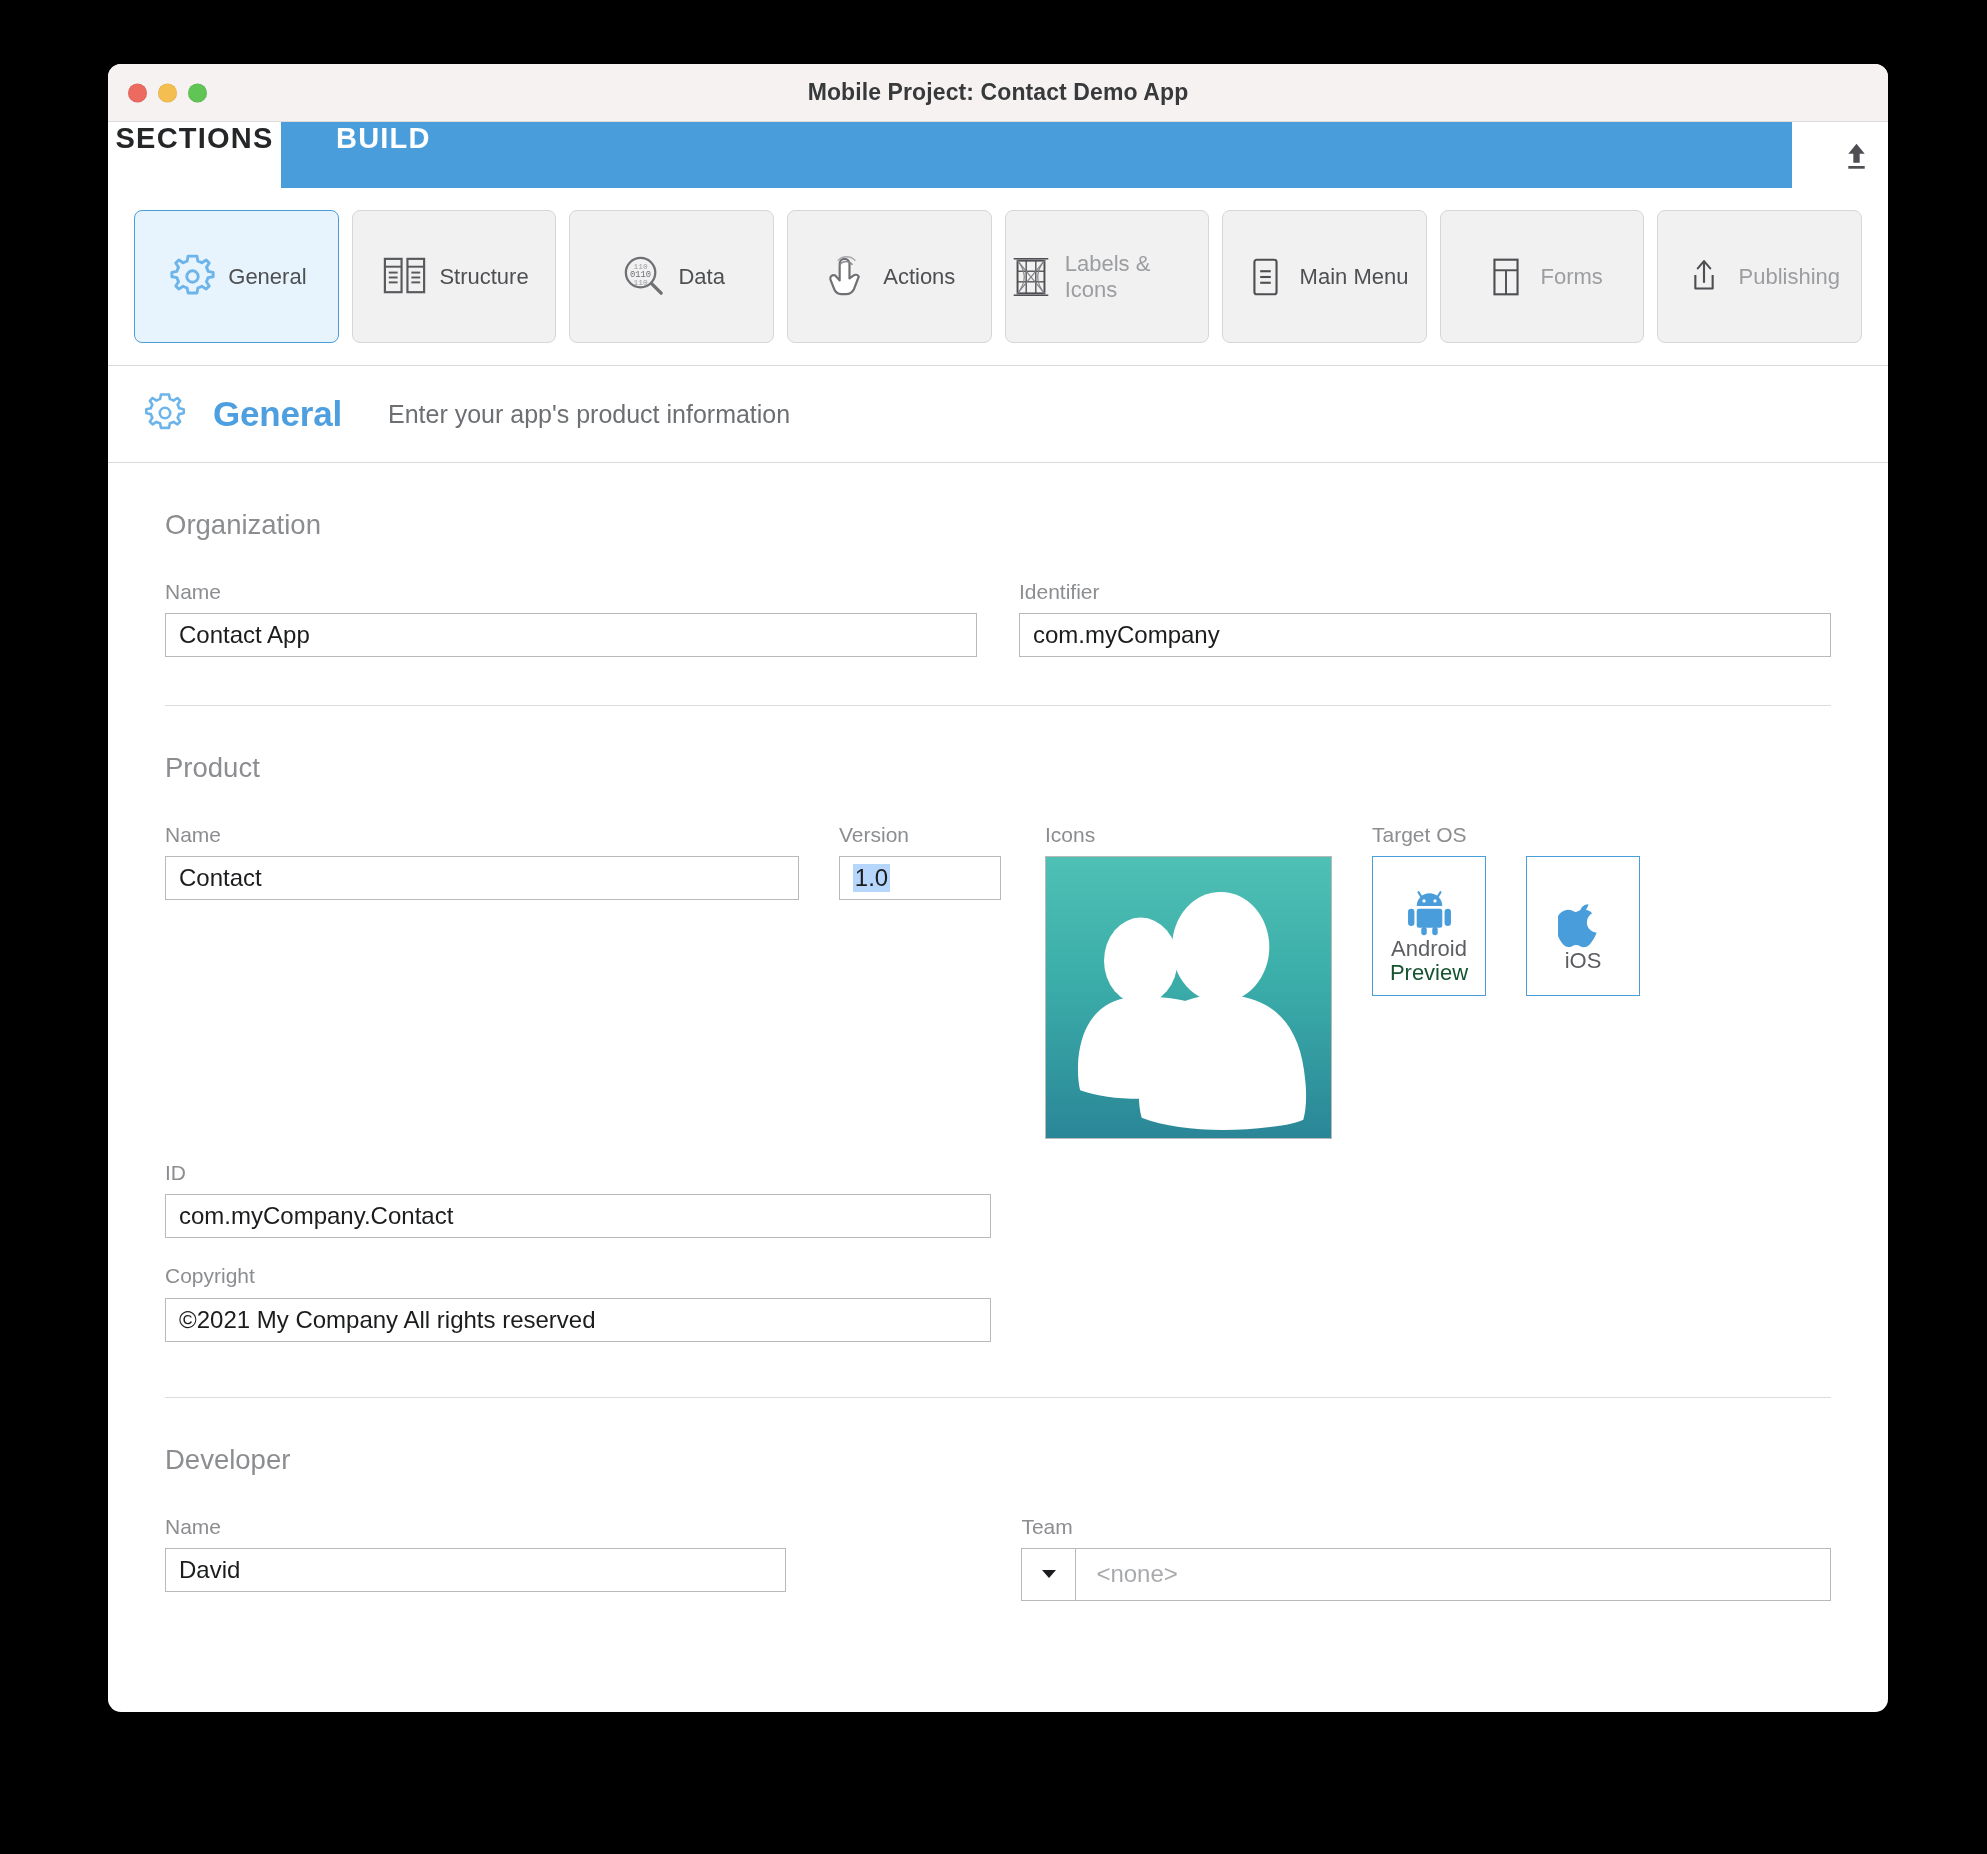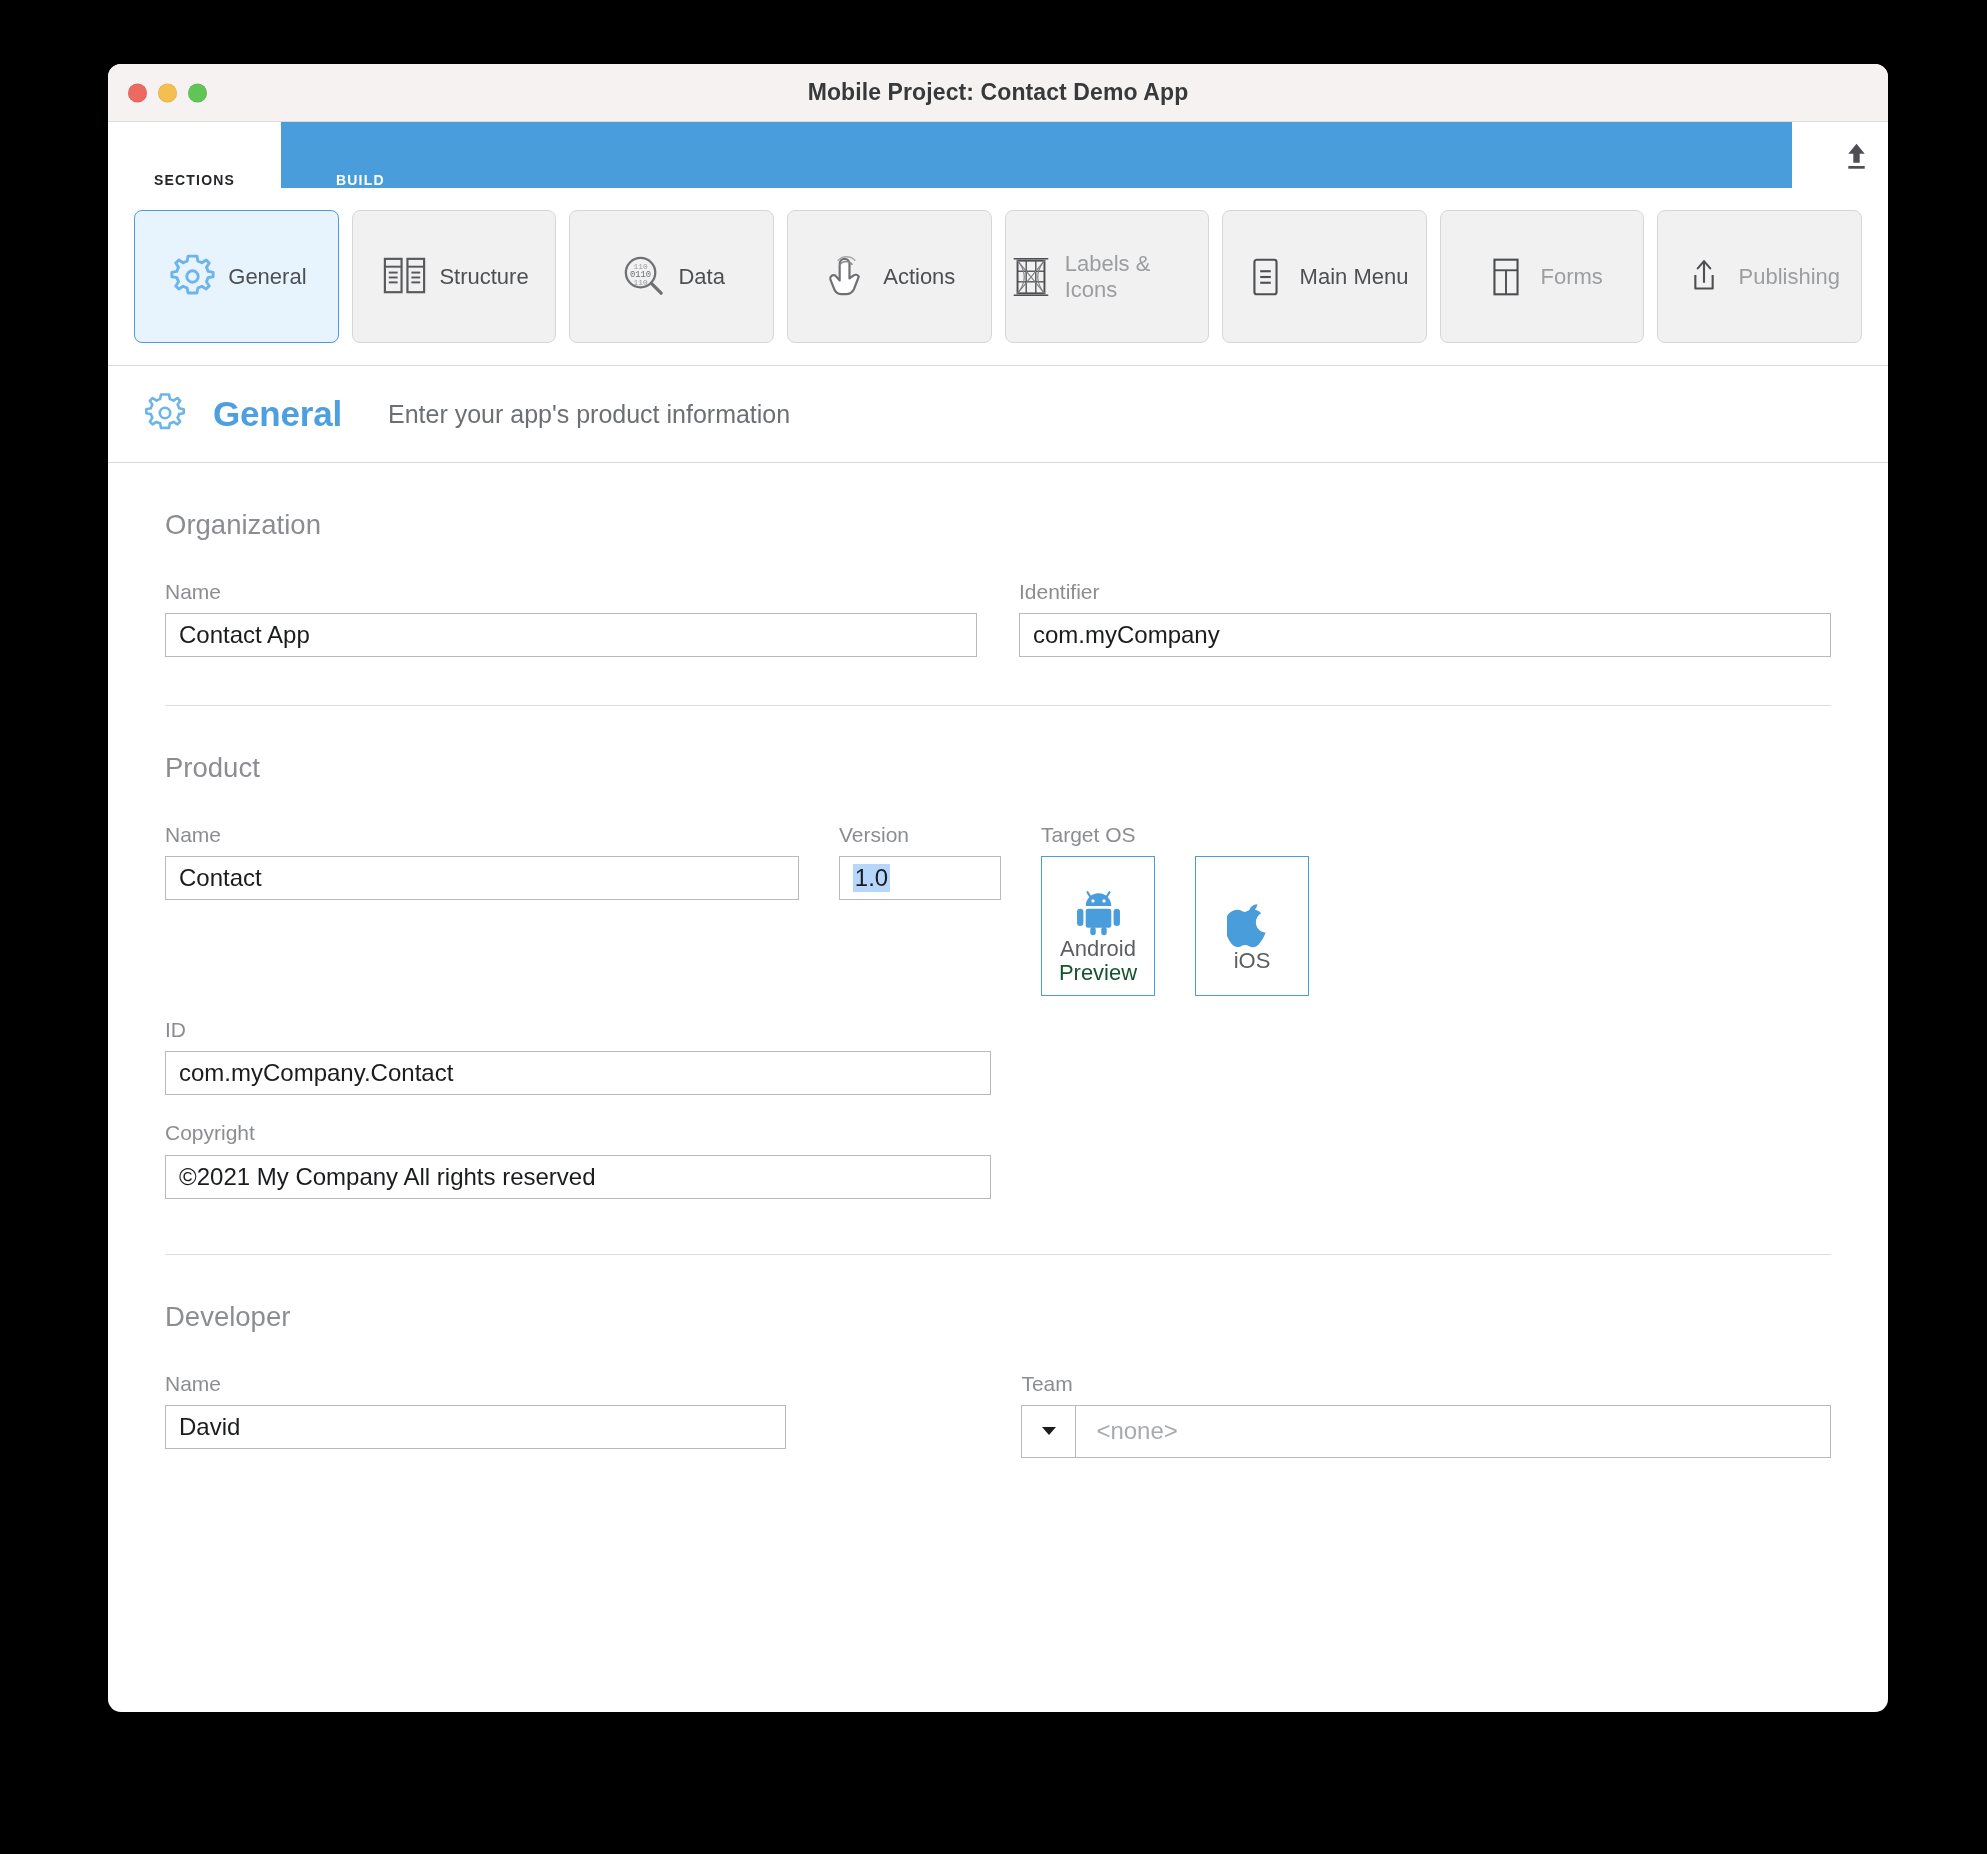--- a/index.html
+++ b/index.html
@@ -65,23 +65,23 @@
   
   .tabstrip {
     position: relative;
     height: 66px;
     background: #ffffff;
     display: flex;
     align-items: stretch;
   }
   .tab {
     display: flex;
-    align-items: flex-end;
-    justify-content: center;
-    font-size: 14px;
+    align-items: flex-start;
+    justify-content: center;
+    font-size: 29px;
     font-weight: bold;
     letter-spacing: 1.2px;
   }
   .tab-sections {
     width: 173px;
     background: #ffffff;
     color: #242628;
   }
   .tab-build {
     flex: 1;
@@ -466,20 +466,33 @@
           </div>
         </div>
 
         <div class="prod-version">
           <span class="fieldlabel">Version</span>
           <div class="textbox">
             <span class="sel-text">1.0</span>
           </div>
         </div>
 
+        <div class="prod-icons">
+          <span class="fieldlabel">Icons</span>
+          <div class="appicon">
+            <svg width="285" height="281" viewBox="0 0 310 306">
+
+              <ellipse cx="103" cy="113" rx="40" ry="47" fill="#ffffff"></ellipse>
+              <path d="M103 152 c-44 0 -64 28 -68 68 c-1 14 0 26 2 34 c28 10 70 12 106 6 c-4 -40 6 -78 30 -96 c-18 -8 -40 -12 -70 -12 z" fill="#ffffff"></path>
+
+              <ellipse cx="190" cy="98" rx="53" ry="60" fill="#ffffff"></ellipse>
+              <path d="M190 150 c-58 0 -84 36 -88 90 c-2 18 -1 34 2 44 c36 14 92 16 140 10 c18 -2 30 -5 36 -8 c3 -10 4 -26 2 -44 c-5 -56 -32 -92 -92 -92 z" fill="#ffffff"></path>
+            </svg>
+          </div>
+        </div>
 
         <div class="prod-os">
           <span class="fieldlabel">Target OS</span>
           <div class="osrow">
             <div class="osbtn">
               <span class="osglyph">
                 <svg width="53" height="53" viewBox="0 0 58 58">
                   <path d="M17 9 l3 5 M41 9 l-3 5" stroke="#4a9ddb" stroke-width="2.4" stroke-linecap="round" fill="none"></path>
                   <path d="M15 24 a14 14 0 0 1 28 0 z" fill="#4a9ddb"></path>
                   <circle cx="23" cy="18.5" r="1.8" fill="#ffffff"></circle>

